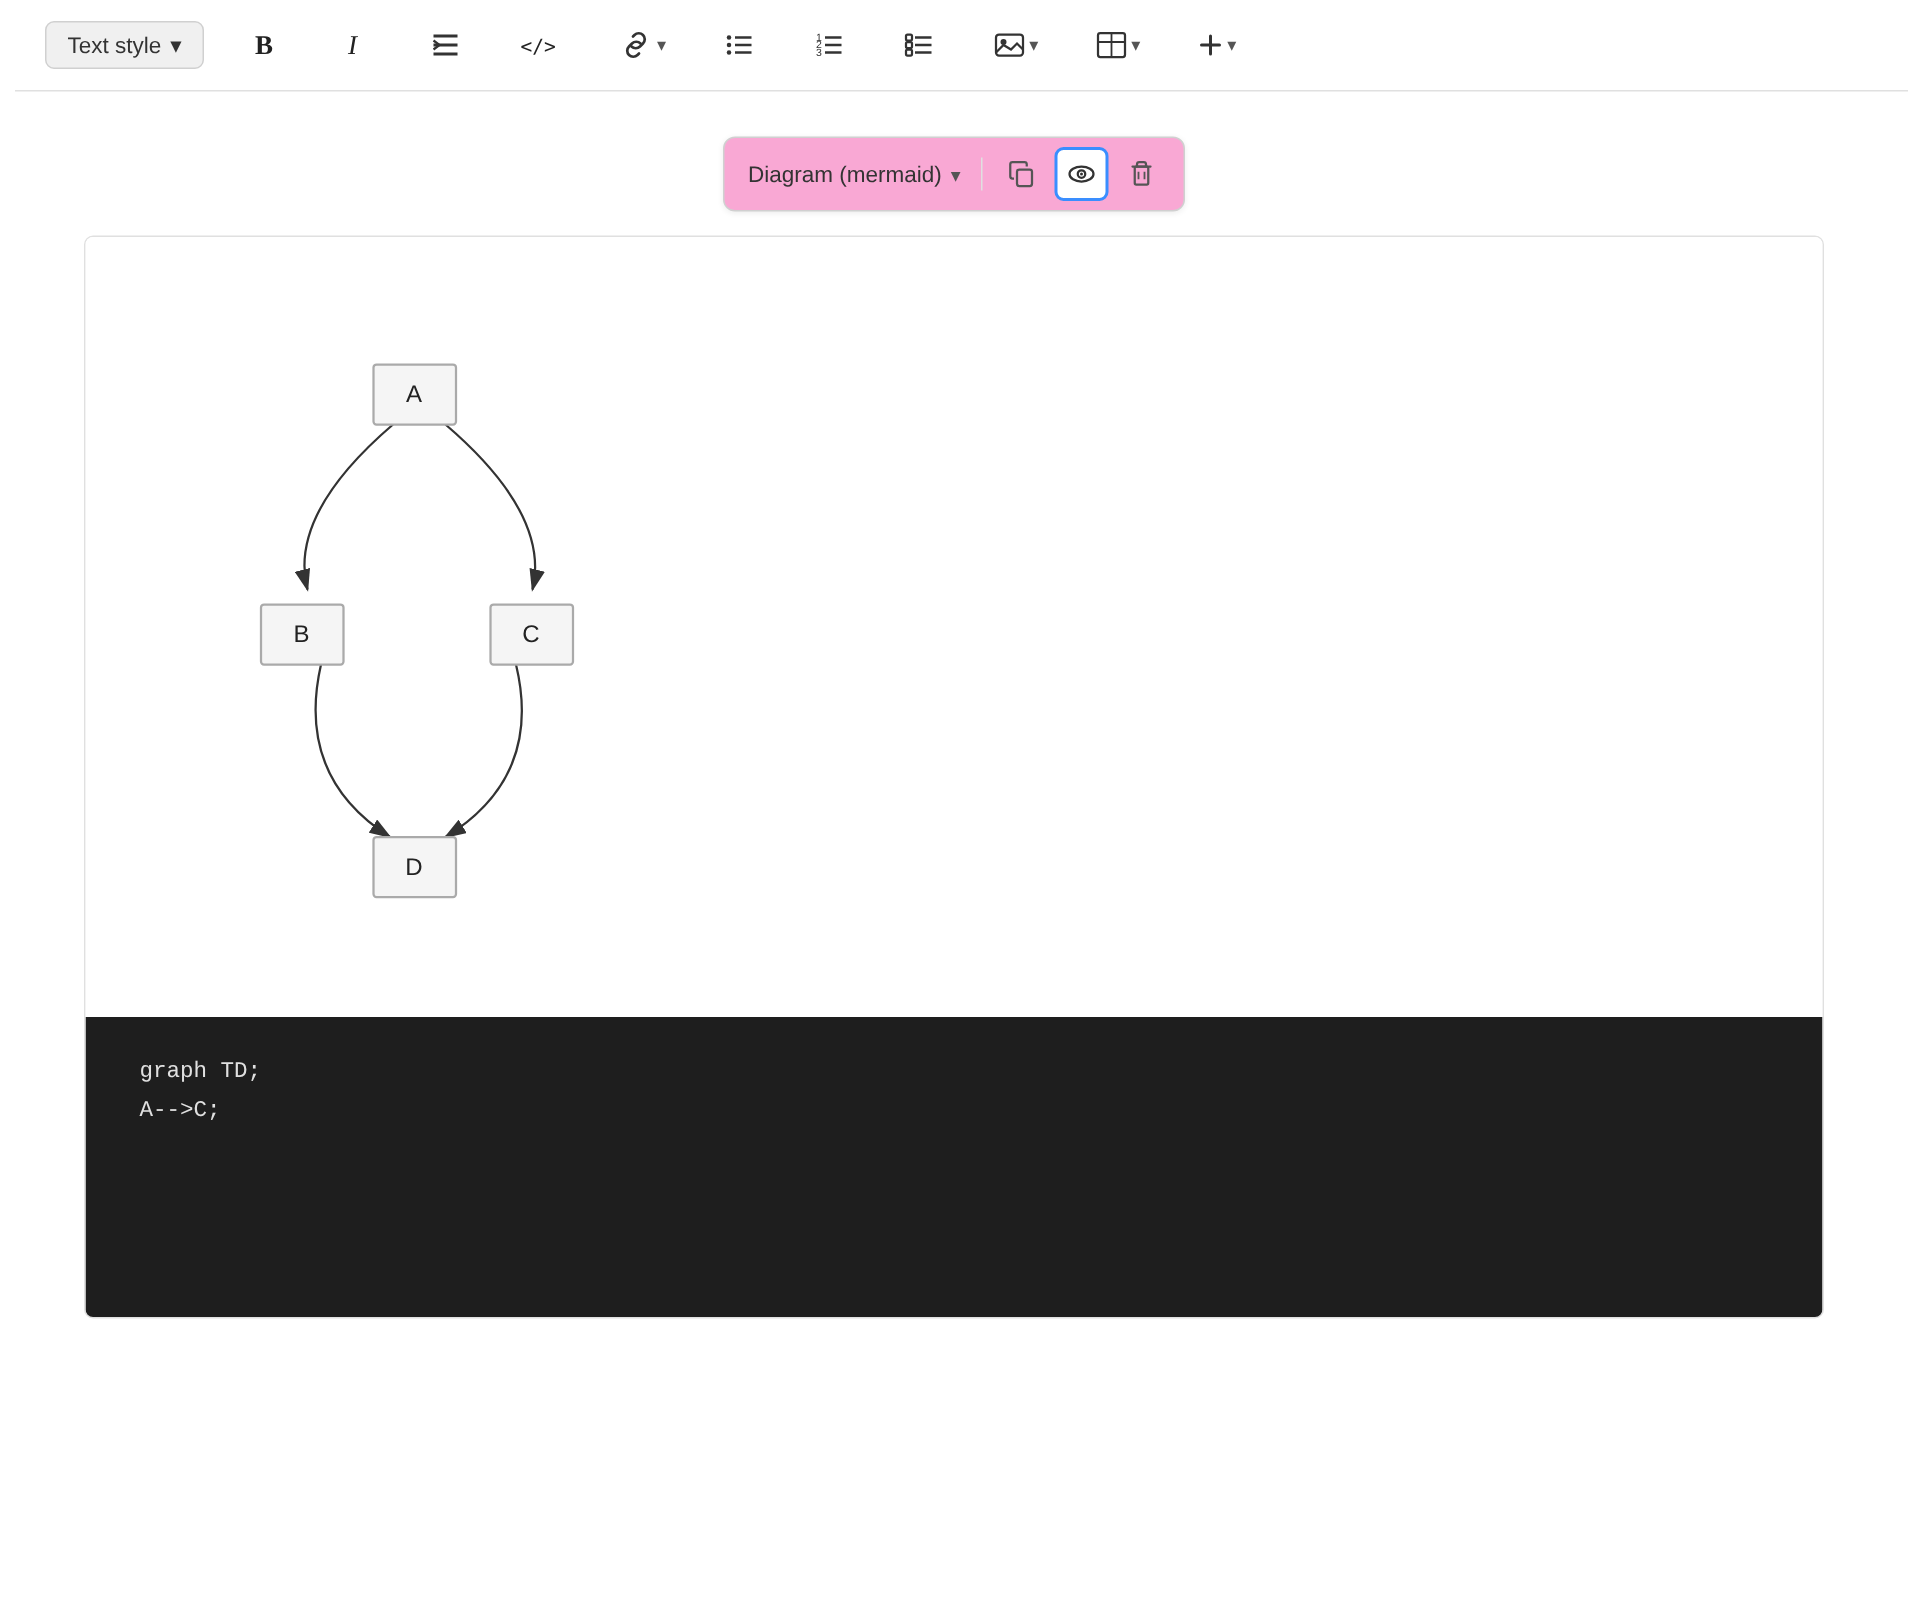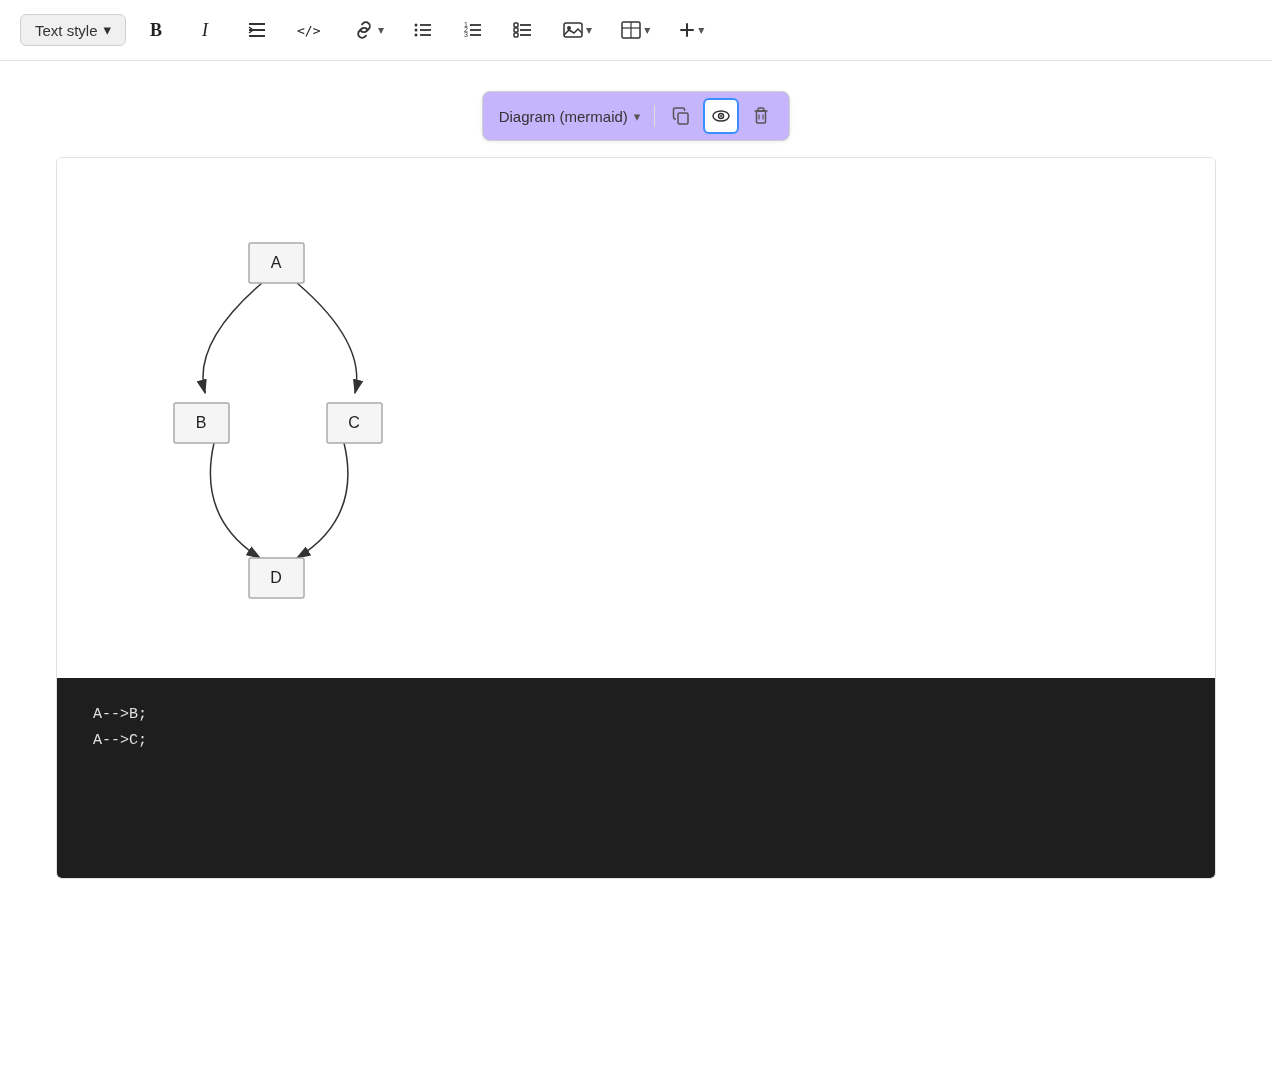--- a/index.html
+++ b/index.html
@@ -8,22 +8,23 @@
       background: #fff;
       width: 1272px;
       min-height: 1080px;
     }
 
     
     .toolbar {
       display: flex;
       align-items: center;
       padding: 14px 20px;
-      gap: 12px;
+      gap: 22px;
       border-bottom: 1px solid #e0e0e0;
+      margin-left: 10px;
     }
     .text-style-btn {
       display: flex;
       align-items: center;
       gap: 6px;
       padding: 6px 14px;
       background: #f0f0f0;
       border: 1px solid #d0d0d0;
       border-radius: 6px;
       cursor: pointer;
@@ -49,21 +50,21 @@
       display: flex;
       flex-direction: column;
       align-items: center;
     }
 
     
     .diagram-toolbar {
       display: flex;
       align-items: center;
       gap: 4px;
-      background: #c4b5fd;
+      background: #f9a8d4;
       border: 1px solid #d0d0d0;
       border-radius: 8px;
       padding: 6px 10px;
       margin-bottom: 16px;
       box-shadow: 0 1px 4px rgba(0,0,0,0.08);
     }
     .diagram-type-select {
       display: flex;
       align-items: center;
       gap: 6px;
@@ -310,17 +311,17 @@
           <rect x="230" y="215" width="55" height="40" rx="2" class="node-box"></rect>
           <text x="257" y="240" text-anchor="middle" class="node-text">C</text>
 
           <rect x="152" y="370" width="55" height="40" rx="2" class="node-box"></rect>
           <text x="179" y="395" text-anchor="middle" class="node-text">D</text>
         </svg>
       </div>
     </div>
 
     <div class="code-block">
-      <div>    A--&gt;B;</div>
+      <div>graph TD;</div>
       <div>    A--&gt;C;</div>
     </div>
   </div>
 </div>
 
 </body></html>

